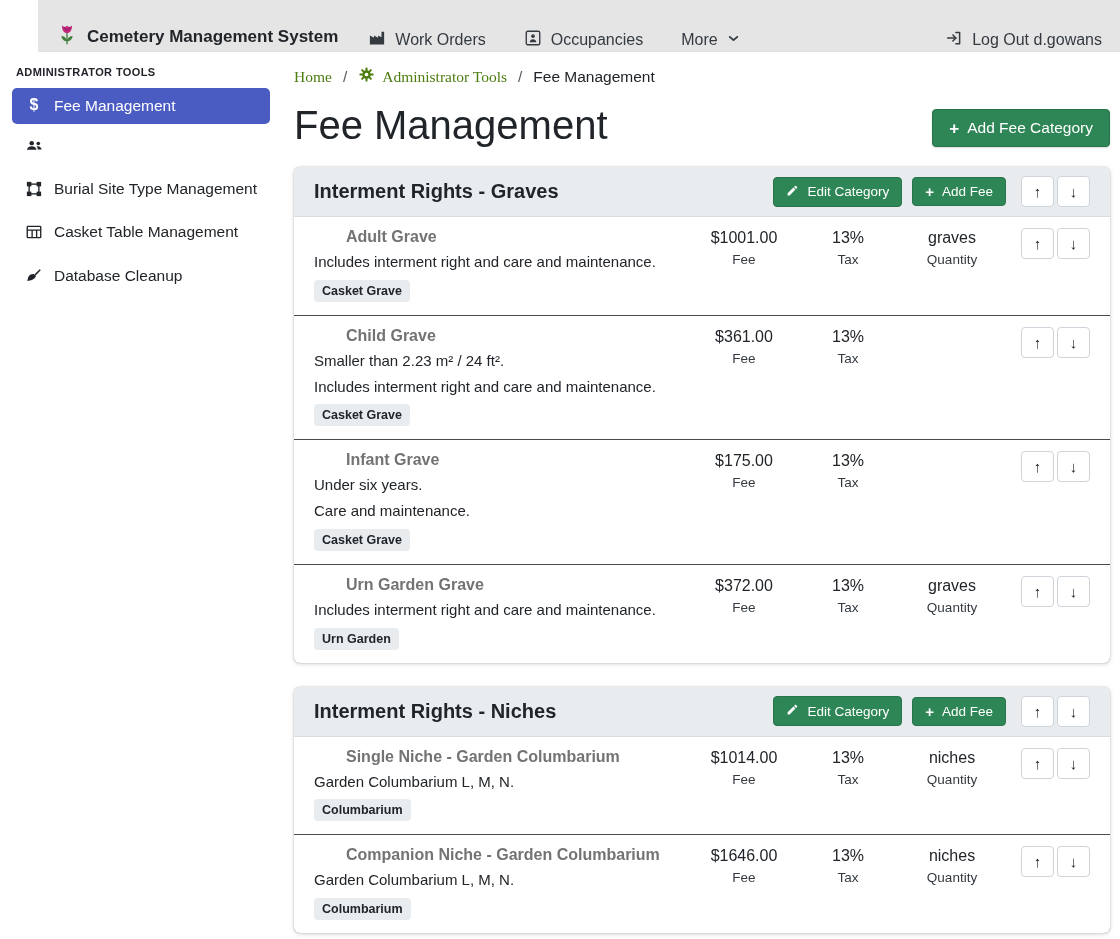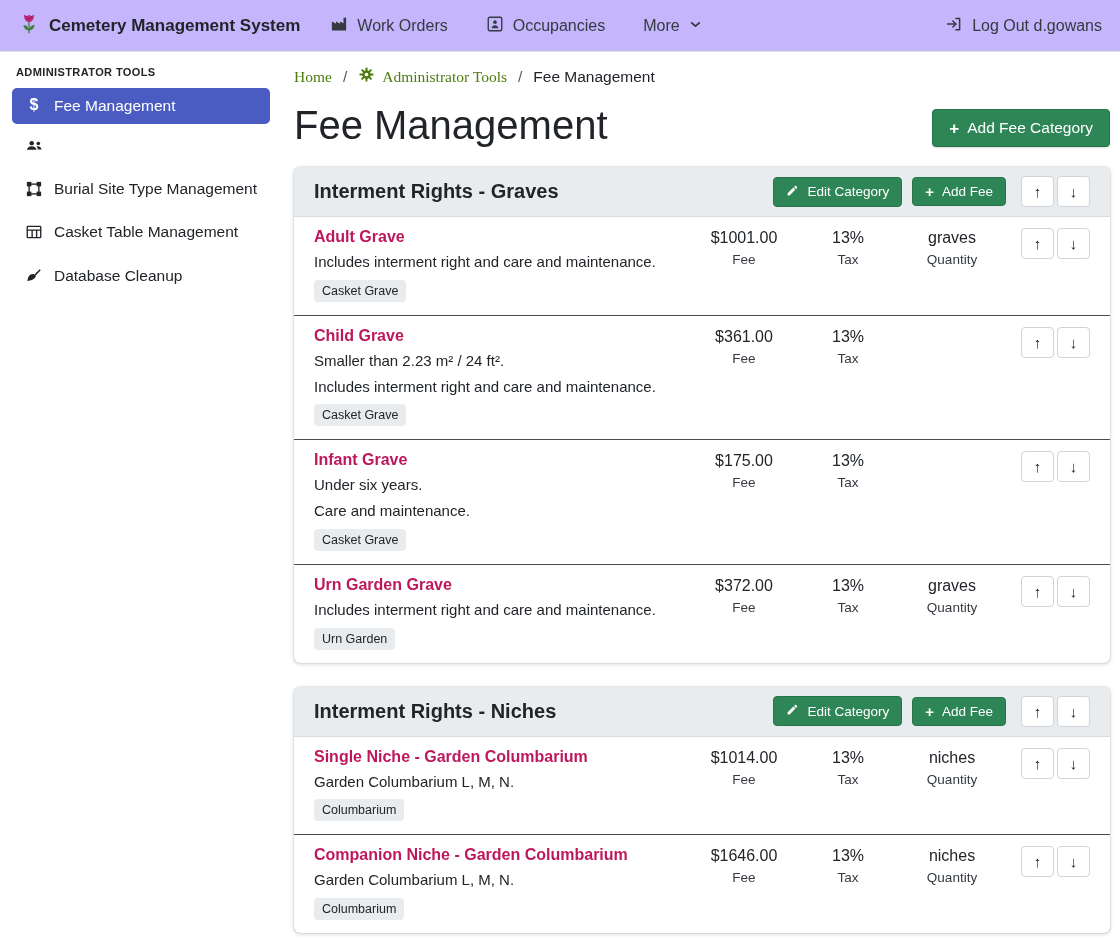--- a/index.html
+++ b/index.html
@@ -10,24 +10,25 @@
     background: #ffffff;
     font-family: "Liberation Sans", "DejaVu Sans", sans-serif;
     color: #212529;
   }
   button { font-family: inherit; }
   a { text-decoration: none; }
 
   
   .navbar {
     height: 52px;
-    display: flex; align-items: center;
+    display: flex; align-items: flex-end;
     padding: 0 18px;
-    background: #c4b5fd;
+    background: #e5e5e5;
     border-bottom: 1px solid #dee2e6;
+    margin-left: 38px;
   }
   .brand { display: flex; align-items: center; gap: 9px; margin-right: 30px; cursor: pointer; }
   .brand-title { font-size: 17px; font-weight: 700; color: #212529; white-space: nowrap; }
   .nav-links { display: flex; align-items: center; gap: 38px; }
   .nav-link {
     display: flex; align-items: center; gap: 9px;
     font-size: 16px; color: #343a40; cursor: pointer; white-space: nowrap;
   }
   .nav-link svg { color: #343a40; }
   .logout { margin-left: auto; }
@@ -101,25 +102,25 @@
   }
 
   
   .fee-row {
     display: grid;
     grid-template-columns: 1fr 104px 104px 104px 86px;
     padding: 11px 20px 13px 20px;
     align-items: start;
   }
   .fee-row + .fee-row { border-top: 1px solid #4a4a4a; }
-  .fee-name { display: inline-block; font-size: 16px; font-weight: 700; color: #be185d; margin-bottom: 7px; cursor: pointer; }
+  .fee-name { display: inline-block; font-size: 16px; font-weight: 700; color: #737373; margin-bottom: 7px; cursor: pointer; margin-left: 32px; }
   .fee-desc { font-size: 15px; color: #212529; margin-bottom: 7px; line-height: 1.25; }
   .badge {
     display: inline-block; background: #e9ecef; color: #212529;
-    font-size: 12.5px; padding: 4px 8px; border-radius: 4px; margin-top: 1px;
+    font-size: 12.5px; padding: 4px 8px; border-radius: 4px; margin-top: 1px; font-weight: bold;
   }
   .fee-col { text-align: center; padding-top: 1px; }
   .fee-col .val { font-size: 16px; color: #212529; }
   .fee-col .lbl { font-size: 13.5px; color: #343a40; margin-top: 5px; }
   .row-arrows { justify-self: end; margin-left: 0; }
 </style>
 </head>
 <body>
 
 <header class="navbar">

